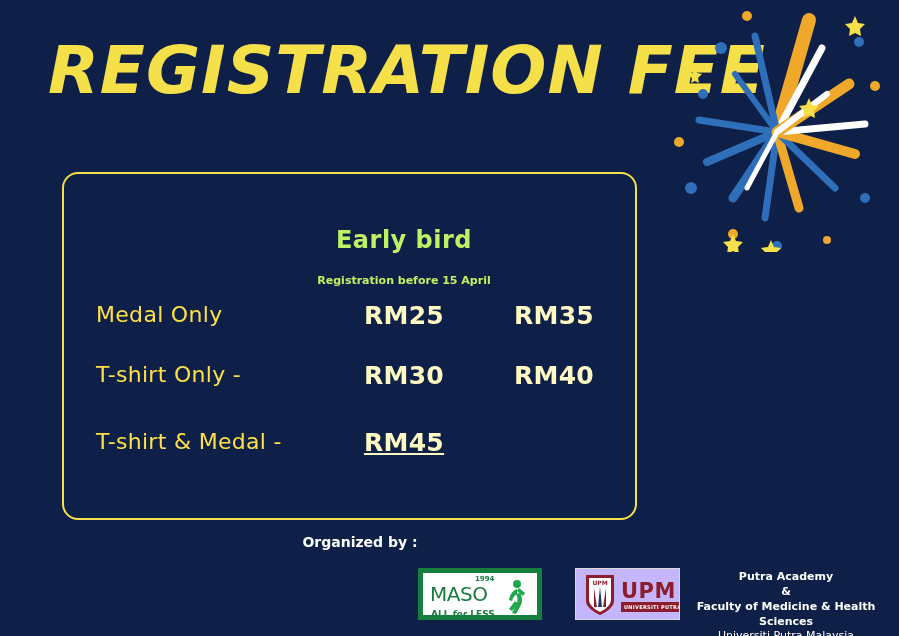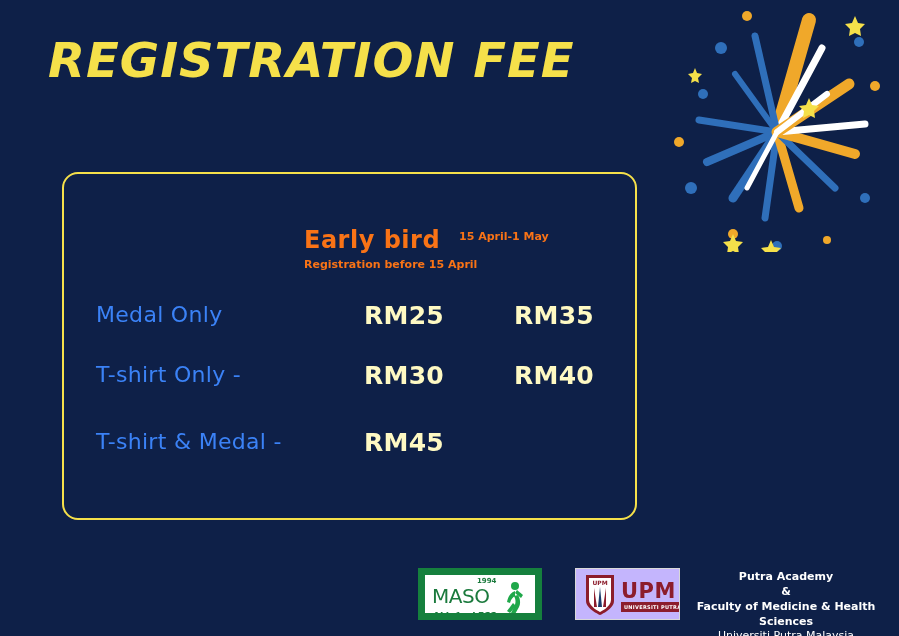--- a/index.html
+++ b/index.html
@@ -16,21 +16,21 @@
     background: #0e2048;
     overflow: hidden;
   }
 
   
   #title {
     position: absolute;
     left: 48px;
     top: 32px;
     font-family: "DejaVu Sans", sans-serif;
-    font-size: 48px;
+    font-size: 66px;
     font-weight: bold;
     font-style: italic;
     letter-spacing: 1px;
     color: #f5e04a;
     white-space: nowrap;
   }
 
   
   #fireworks {
     position: absolute;
@@ -52,47 +52,47 @@
   }
   .tbl {
     position: absolute;
     left: 0;
     top: 0;
     width: 100%;
     height: 100%;
   }
   .hdr {
     position: absolute;
-    text-align: left;
-    color: #f97316;
+    text-align: center;
+    color: #bef264;
   }
   .hdr .h-main {
     font-family: "DejaVu Sans", sans-serif;
     font-size: 24px;
     font-weight: 600;
     letter-spacing: .5px;
     white-space: nowrap;
   }
   .hdr .h-sub {
     font-family: "DejaVu Sans", sans-serif;
     font-size: 11px;
     font-weight: bold;
-    margin-top: 4px;
+    margin-top: 20px;
     white-space: nowrap;
   }
   #hdr-early { left: 240px; top: 52px; width: 200px; }
   #hdr-normal { left: 395px; top: 52px; width: 200px; }
 
   .row-label {
     position: absolute;
     left: 32px;
     font-family: "DejaVu Sans", sans-serif;
     font-size: 22px;
     font-weight: 500;
-    color: #3b82f6;
+    color: #fde047;
     white-space: nowrap;
     letter-spacing: .3px;
   }
   .cell {
     position: absolute;
     font-family: "DejaVu Sans", sans-serif;
     font-size: 25px;
     font-weight: 600;
     color: #fef9c3;
     text-align: center;
@@ -100,21 +100,21 @@
     letter-spacing: .3px;
   }
   .col-early { left: 275px; }
   .col-normal { left: 425px; }
 
   #r0-label { top: 128px; }
   #r0-early, #r0-normal { top: 127px; }
   #r1-label { top: 188px; }
   #r1-early, #r1-normal { top: 187px; }
   #r2-label { top: 255px; }
-  #r2-early, #r2-normal { top: 254px; }
+  #r2-early, #r2-normal { top: 254px; text-decoration: underline; }
 
   
   #organized {
     position: absolute;
     left: 0;
     top: 534px;
     width: 720px;
     text-align: center;
     color: #ffffff;
     font-family: "DejaVu Sans", sans-serif;
@@ -123,21 +123,21 @@
   }
 
   
   #logo-maso {
     position: absolute;
     left: 418px;
     top: 568px;
     width: 124px;
     height: 52px;
     background: #ffffff;
-    border: 7px solid #15803d;
+    border: 5px solid #15803d;
     overflow: hidden;
   }
   #maso-year {
     position: absolute;
     left: 52px;
     top: 2px;
     font-size: 7px;
     font-weight: bold;
     color: #1b7a3d;
     font-family: "DejaVu Sans", sans-serif;
@@ -289,37 +289,37 @@
 
   <div id="card">
     <div class="tbl">
 
       <div class="hdr" id="hdr-early">
         <div class="h-main">Early bird</div>
         <div class="h-sub">Registration before 15 April</div>
       </div>
 
       <div class="hdr" id="hdr-normal">
-        <div class="h-sub">15 April-1 May</div>
       </div>
 
       <div class="row-label" id="r0-label">Medal Only</div>
       <div class="cell col-early" id="r0-early">RM25</div>
       <div class="cell col-normal" id="r0-normal">RM35</div>
 
       <div class="row-label" id="r1-label">T-shirt Only -</div>
       <div class="cell col-early" id="r1-early">RM30</div>
       <div class="cell col-normal" id="r1-normal">RM40</div>
 
       <div class="row-label" id="r2-label">T-shirt &amp; Medal -</div>
       <div class="cell col-early" id="r2-early">RM45</div>
 
     </div>
   </div>
 
+  <div id="organized">Organized by :</div>
 
   <div id="logo-maso">
     <div id="maso-year">1994</div>
     <div id="maso-word">MASO</div>
     <div id="maso-tag"><span>ALL </span><i>for</i><span> LESS</span></div>
     <div id="maso-sub">Malaysian Association for the Study of Obesity</div>
     <div id="maso-figure">
       <svg width="22" height="36" viewBox="0 0 22 36" xmlns="http://www.w3.org/2000/svg">
         <circle cx="12" cy="5" r="4" fill="#1fa84a"></circle>
         <path d="M12 10 C7 12 5 16 4 21 L7 22 C8 18 10 16 12 15 Z" fill="#1fa84a"></path>

